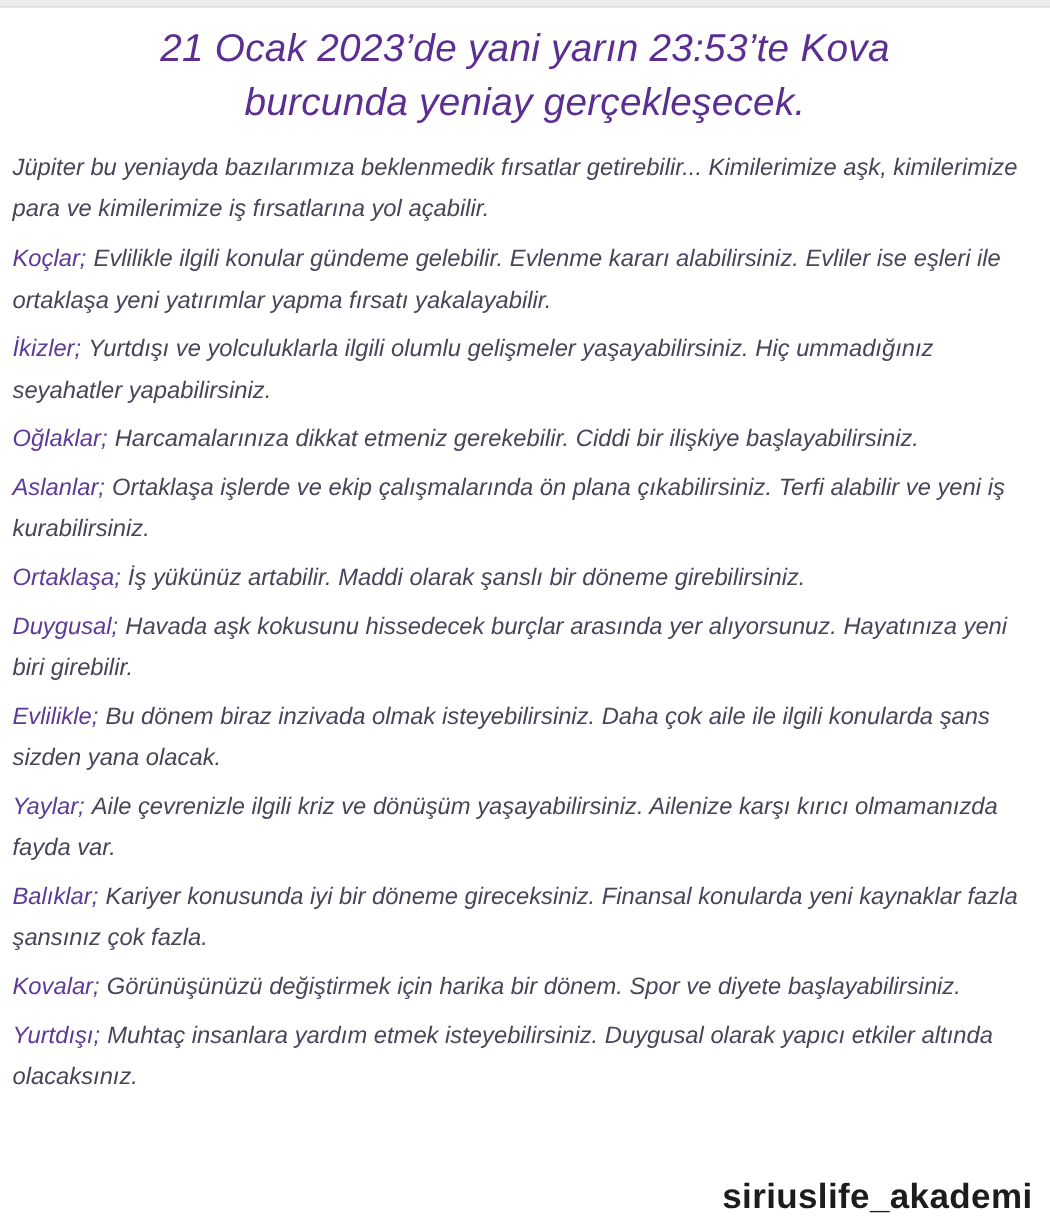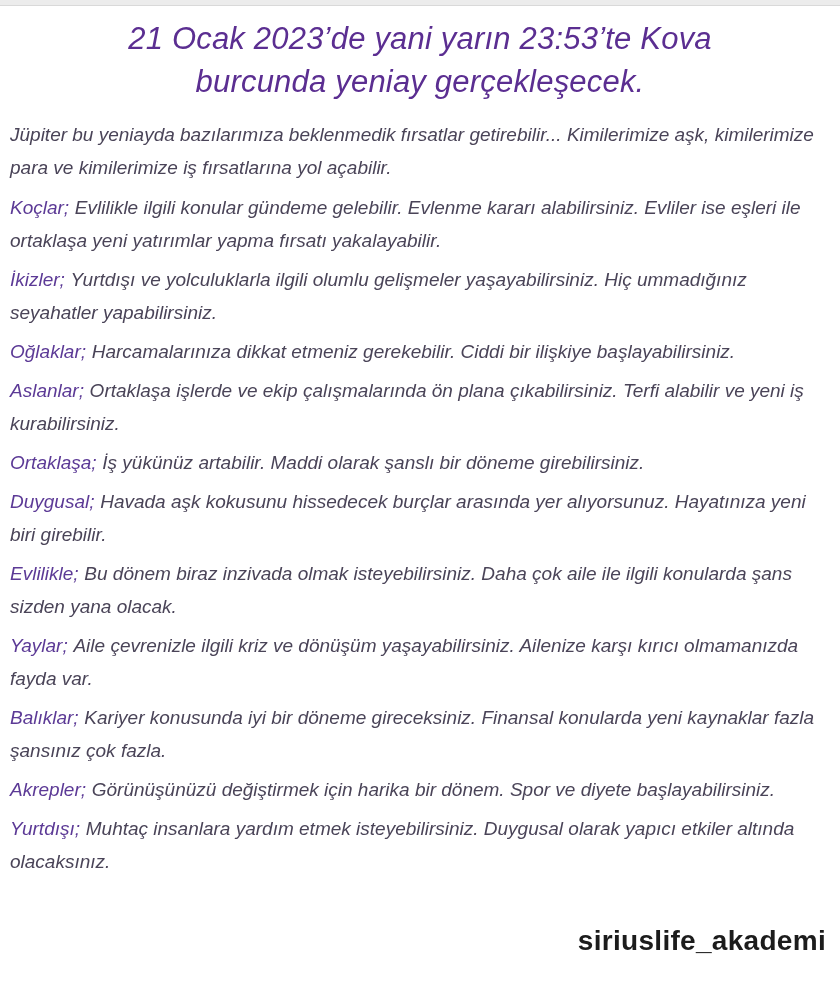--- a/index.html
+++ b/index.html
@@ -49,21 +49,21 @@
   .entry .sign{
     font-weight:normal;
     font-style:italic;
     color:var(--sign);
     margin-right:0.3em;
     text-align:center;
   }
   .watermark{
     position:absolute;
     right:14px;
-    bottom:28px;
+    bottom:12px;
     font-size:28px;
     font-weight:600;
     font-style:normal;
     color:var(--watermark);
     letter-spacing:0.3px;
   }
 </style>
 </head>
 <body>
 
@@ -106,21 +106,21 @@
 
   <p class="entry">
     <strong class="sign">Yaylar;</strong><span class="etext">Aile çevrenizle ilgili kriz ve dönüşüm yaşayabilirsiniz. Ailenize karşı kırıcı olmamanızda fayda var.</span>
   </p>
 
   <p class="entry">
     <strong class="sign">Balıklar;</strong><span class="etext">Kariyer konusunda iyi bir döneme gireceksiniz. Finansal konularda yeni kaynaklar fazla şansınız çok fazla.</span>
   </p>
 
   <p class="entry">
-    <strong class="sign">Akrepler;</strong><span class="etext">Görünüşünüzü değiştirmek için harika bir dönem. Spor ve diyete başlayabilirsiniz.</span>
+    <strong class="sign">Kovalar;</strong><span class="etext">Görünüşünüzü değiştirmek için harika bir dönem. Spor ve diyete başlayabilirsiniz.</span>
   </p>
 
   <p class="entry">
     <strong class="sign">Yurtdışı;</strong><span class="etext">Muhtaç insanlara yardım etmek isteyebilirsiniz. Duygusal olarak yapıcı etkiler altında olacaksınız.</span>
   </p>
 
 </div>
 
 <div class="watermark">siriuslife_akademi</div>
 

